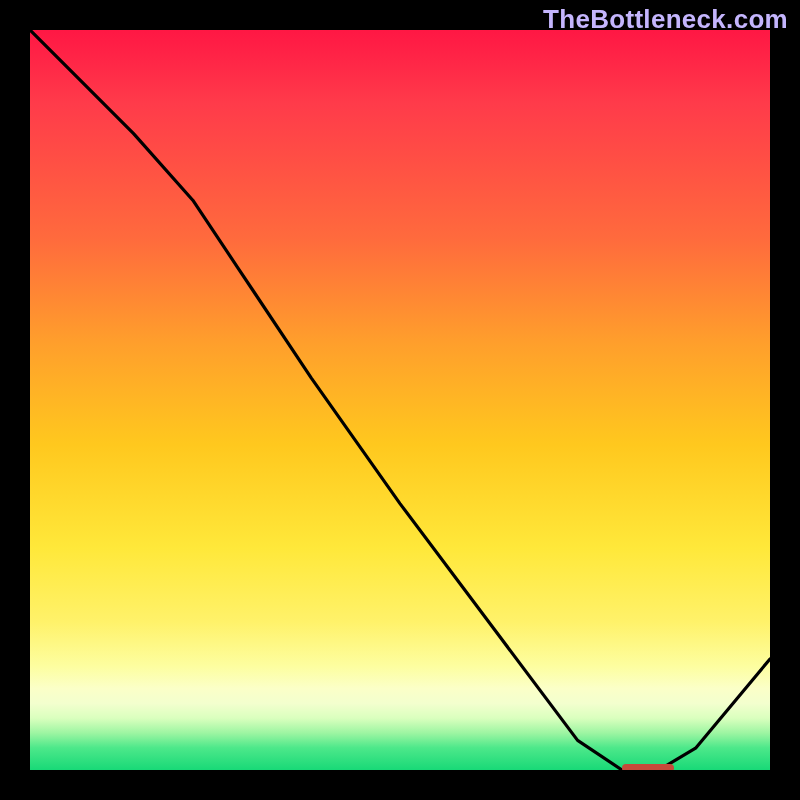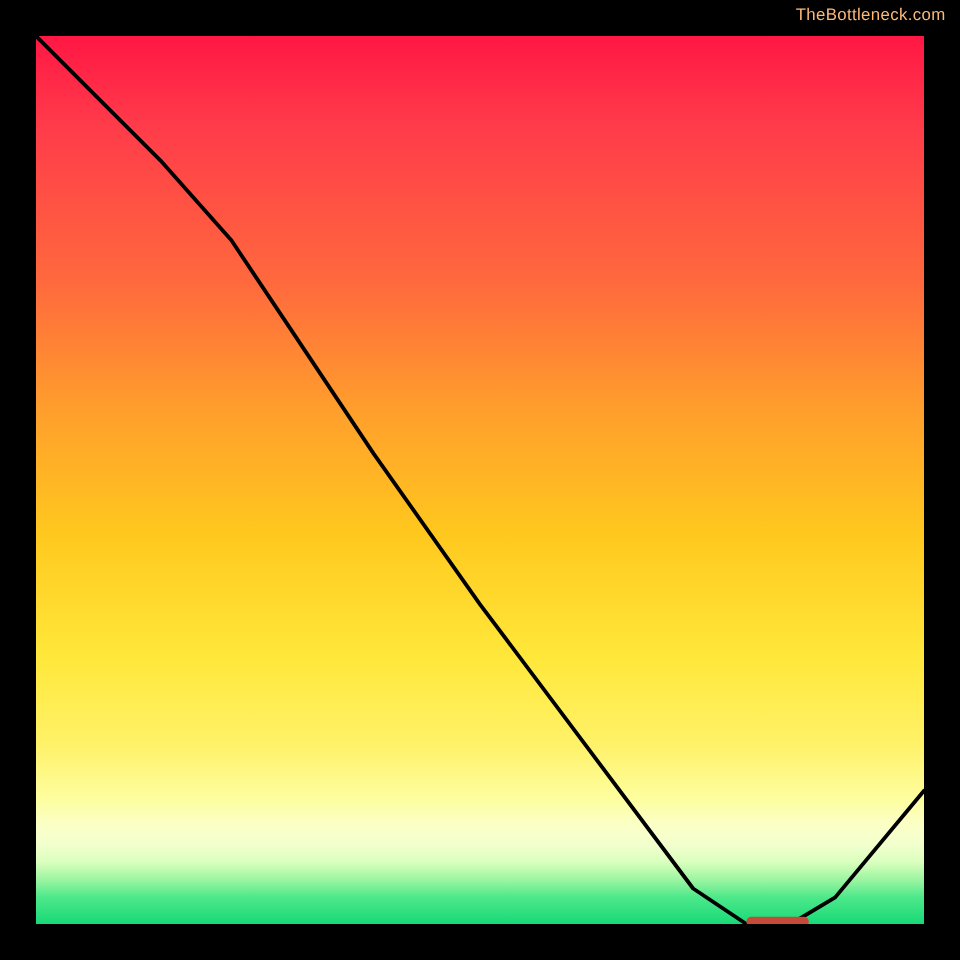--- a/index.html
+++ b/index.html
@@ -14,23 +14,23 @@
   .frame {
     position: relative;
     width: 800px;
     height: 800px;
     background: #000;
   }
   .watermark {
     position: absolute;
     top: 4px;
     right: 12px;
-    color: #fdba74;
-    font-size: 14px;
-    font-weight: 400;
+    color: #c4b5fd;
+    font-size: 26px;
+    font-weight: 700;
     letter-spacing: 0.3px;
     z-index: 10;
   }
   .plot-area {
     position: absolute;
     left: 30px;
     top: 30px;
     width: 740px;
     height: 740px;
     overflow: hidden;

